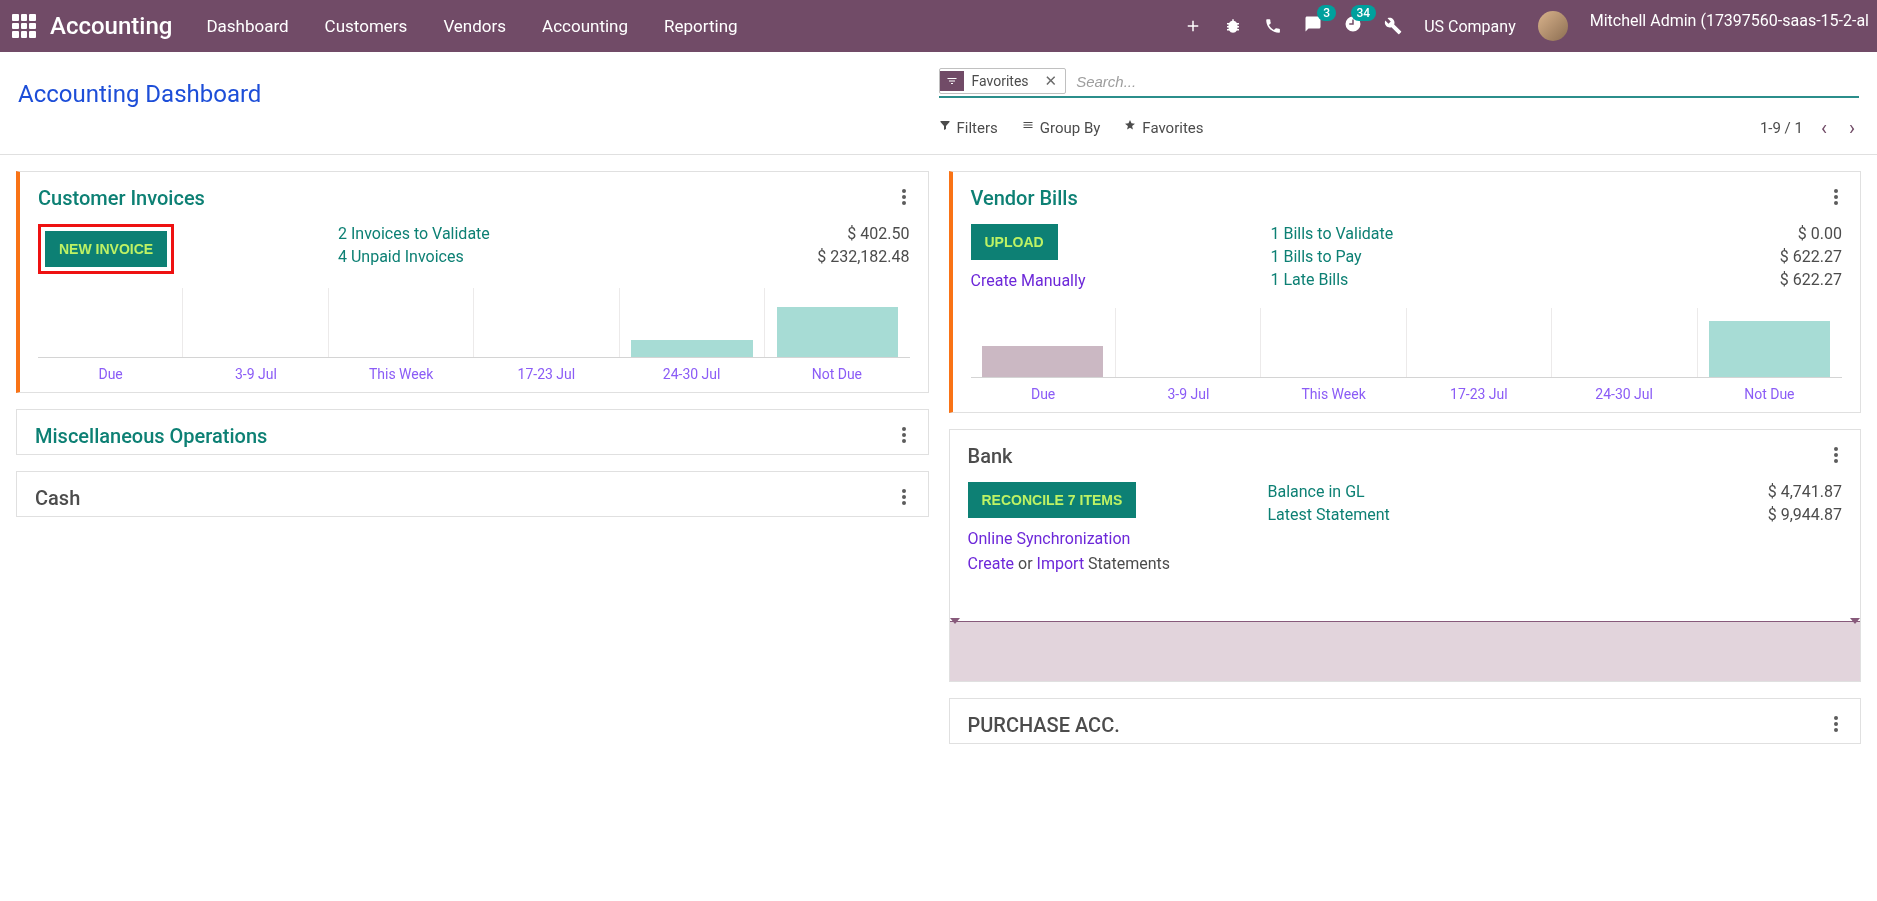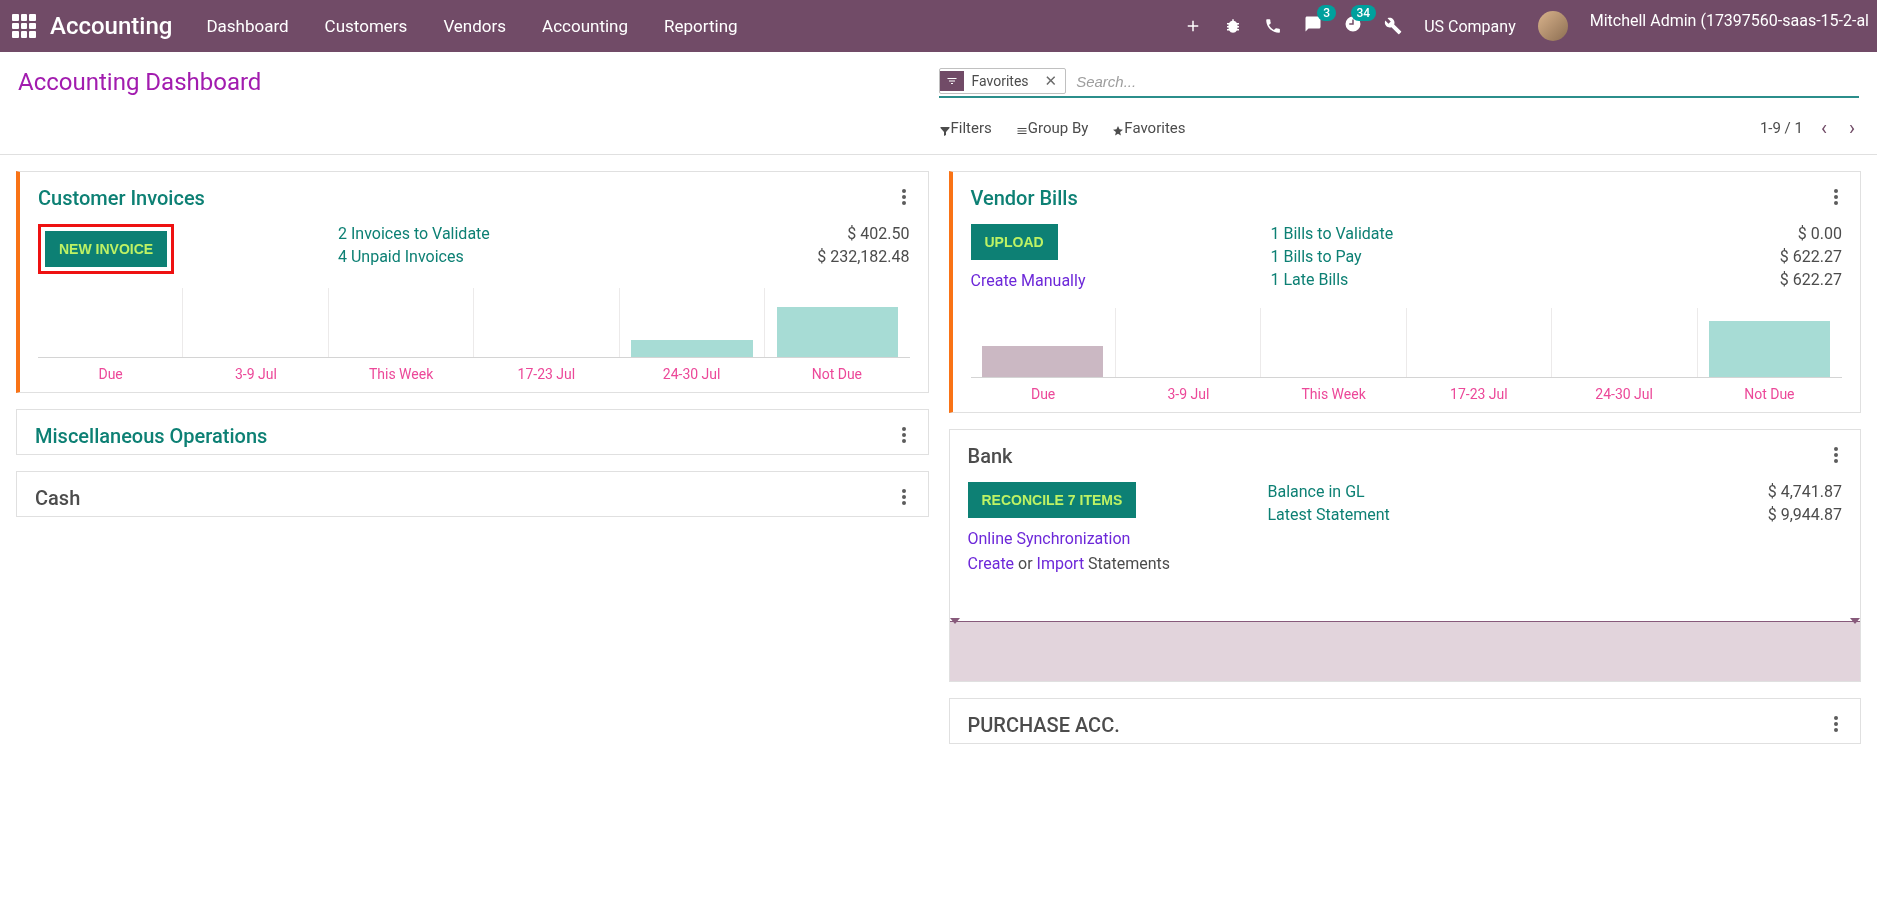--- a/index.html
+++ b/index.html
@@ -15,32 +15,32 @@
   .topbar-right { margin-left: auto; display: flex; align-items: center; gap: 22px; font-size: 16px; }
   .topbar-right .sys-icon { cursor:pointer; fill:#fff; width: 18px; height: 18px; }
   .badge-wrap { position: relative; cursor:pointer; }
   .badge { position: absolute; top: -10px; right: -14px; background: #00a09d; color:#fff; font-size: 12px; padding: 1px 6px; border-radius: 10px; font-weight:500; }
   .avatar { width: 30px; height: 30px; border-radius: 50%; background: linear-gradient(135deg,#d9b38c,#8c6e52); display:inline-block; }
   .user-block { display:flex; align-items:flex-start; gap:22px; cursor:pointer; }
 
   
   .control-panel { display: flex; padding: 16px 18px 0 18px; border-bottom: 1px solid #e0e0e0; }
   .cp-left { flex: 1; }
-  .cp-left h1 { font-size: 24px; font-weight: 400; color: #a21caf; }
+  .cp-left h1 { font-size: 24px; font-weight: 400; color: #1d4ed8; margin-top: 12px; }
   .cp-right { flex: 1; }
   .search-row { display:flex; align-items:center; border-bottom: 2px solid #2b8e8b; padding-bottom: 2px; margin-bottom: 10px; }
   .facet { display:flex; align-items:center; border:1px solid #c0c0c0; border-radius:2px; font-size:14px; color:#4c4c4c; margin-right:6px; }
   .facet .facet-icon { background:#714b67; color:#fff; padding:4px 6px; display:flex; align-items:center; justify-content:center; }
   .facet .facet-icon svg { width:12px; height:12px; fill:#fff; }
   .facet .facet-label { padding: 4px 8px; }
   .facet .facet-remove { padding: 0 8px; cursor:pointer; font-size:15px; color:#6b6b6b; }
   .search-input { flex:1; border:none; outline:none; font-size:15px; padding:4px; }
   .search-input::placeholder { color:#9e9e9e; font-style:italic; }
   .toolbar-row { display:flex; align-items:center; font-size:15px; color:#4c4c4c; padding: 8px 0 14px 0; }
-  .toolbar-row .tool { display:flex; align-items:flex-end; gap:0; margin-right:24px; cursor:pointer; }
+  .toolbar-row .tool { display:flex; align-items:flex-start; gap:6px; margin-right:24px; cursor:pointer; }
   .toolbar-row .tool svg { width:12px; height:12px; fill:#4c4c4c; }
   .pager { margin-left:auto; display:flex; align-items:center; gap:14px; font-size:15px; }
   .pager-arrow { color:#714b67; font-size:20px; cursor:pointer; padding:0 4px; }
 
   
   .dashboard { display:flex; gap:20px; padding:16px; flex-wrap:wrap; }
   .column { flex:1; display:flex; flex-direction:column; gap:16px; min-width:740px; }
   .card { border:1px solid #e0e0e0; background:#fff; position:relative; }
   .card.purple-border { border-left:4px solid #f97316; }
   .card-header { padding:14px 18px 6px 18px; display:flex; align-items:center; }
@@ -60,21 +60,21 @@
   .secondary-text { color:#4c4c4c; font-size:16px; }
   .secondary-links-row { margin-top:8px; font-size:16px; line-height:1.6; }
   
   .chart { padding: 0 18px 10px 18px; }
   .chart-bars { display:flex; align-items:flex-end; height:70px; border-bottom:1px solid #d4d4d4; }
   .chart-col { flex:1; display:flex; align-items:flex-end; justify-content:center; border-left:1px solid #eceaea; height:100%; }
   .chart-col:first-child { border-left:none; }
   .chart-col .bar { width:84%; background:#a7dcd5; }
   .chart-col .bar.purple { background:#cbb8c3; }
   .chart-labels { display:flex; }
-  .chart-labels span { flex:1; text-align:center; font-size:14px; color:#ec4899; padding-top:8px; }
+  .chart-labels span { flex:1; text-align:center; font-size:14px; color:#8b5cf6; padding-top:8px; }
   .bank-chart { height:60px; background:#e2d4dc; margin:0; border-top:1px solid #875a7b; position:relative; }
   .bank-chart::before, .bank-chart::after { content:""; position:absolute; top:-4px; width:0; height:0; border-left:5px solid transparent; border-right:5px solid transparent; border-top:6px solid #875a7b; }
   .bank-chart::before { left:0; }
   .bank-chart::after { right:0; }
 </style>
 </head>
 <body>
 
 <div class="topbar">
   <div class="apps-icon">

